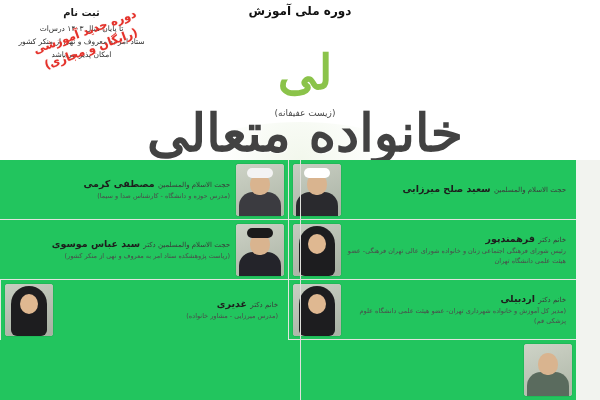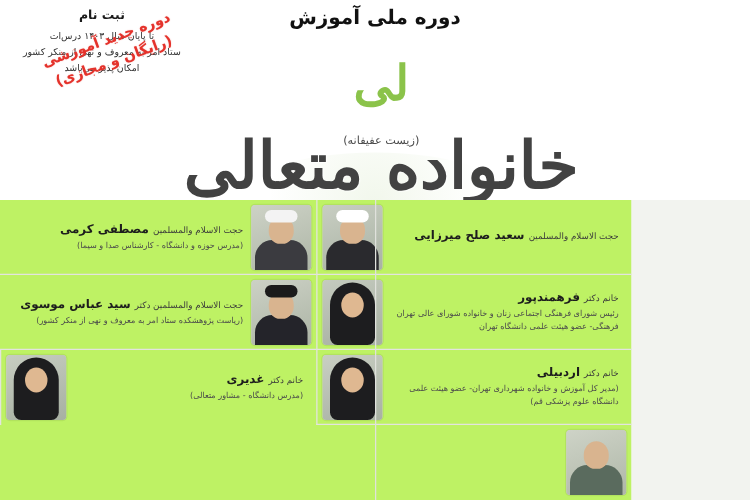--- a/index.html
+++ b/index.html
@@ -25,21 +25,21 @@
     height: 160px;
     background: #ffffff;
     overflow: hidden;
   }
   .hdr-center-title {
     position: absolute;
     top: 4px;
     left: 0;
     right: 0;
     text-align: center;
-    font-size: 16px;
+    font-size: 12px;
     font-weight: bold;
     color: #111;
     letter-spacing: .2px;
   }
   .hdr-right-block {
     position: absolute;
     top: 4px;
     left: 4px;
     width: 155px;
     text-align: center;
@@ -74,21 +74,21 @@
     left: 0; right: 0;
     height: 110px;
   }
   .word-green {
     position: absolute;
     top: 0px;
     left: 190px;
     width: 230px;
     text-align: center;
     font-family: "DejaVu Serif", "Liberation Serif", serif;
-    font-size: 39px;
+    font-size: 48px;
     font-weight: bold;
     color: #8bc34a;
     line-height: 1;
   }
   .word-sub {
     position: absolute;
     top: 42px;
     left: 210px;
     width: 190px;
     text-align: center;
@@ -119,26 +119,26 @@
     background:
       radial-gradient(circle at 50% 50%, rgba(124,179,66,.10) 0%, rgba(124,179,66,0) 70%);
     border-radius: 50%;
   }
 
   
   .grid {
     position: absolute;
     top: 160px;
     left: 0;
-    width: 505px;
+    width: 576px;
     height: 240px;
     display: grid;
     grid-template-columns: 1fr 1fr;
     grid-template-rows: repeat(4, 1fr);
-    background: #bef264;
+    background: #22c55e;
   }
   .cell {
     display: flex;
     flex-direction: row;
     align-items: center;
     padding: 3px 4px;
     box-sizing: border-box;
     border-bottom: 1px solid #e3e4df;
   }
   .cell.rightcol { border-left: 1px solid #e3e4df; }
@@ -329,21 +329,21 @@
         <div class="bg" style="background:linear-gradient(160deg,#c9cfc3,#a8b1a3)"></div>
         <div class="veil"></div>
         <div class="veil-face"></div>
       </div>
     </div>
 
 
     <div class="cell rightcol" style="border-bottom:none">
       <div class="txt">
         <div class="name"><span class="pre">خانم دکتر</span> <span>غدیری</span></div>
-        <div class="desc">(مدرس دانشگاه - مشاور متعالی)</div>
+        <div class="desc">(مدرس میرزایی - مشاور خانواده)</div>
       </div>
       <div class="photo">
         <div class="bg" style="background:linear-gradient(160deg,#c7cdc1,#a7b0a2)"></div>
         <div class="veil"></div>
         <div class="veil-face"></div>
       </div>
     </div>
 
     <div class="cell leftcol" style="border-bottom:none">
       <div class="photo">

